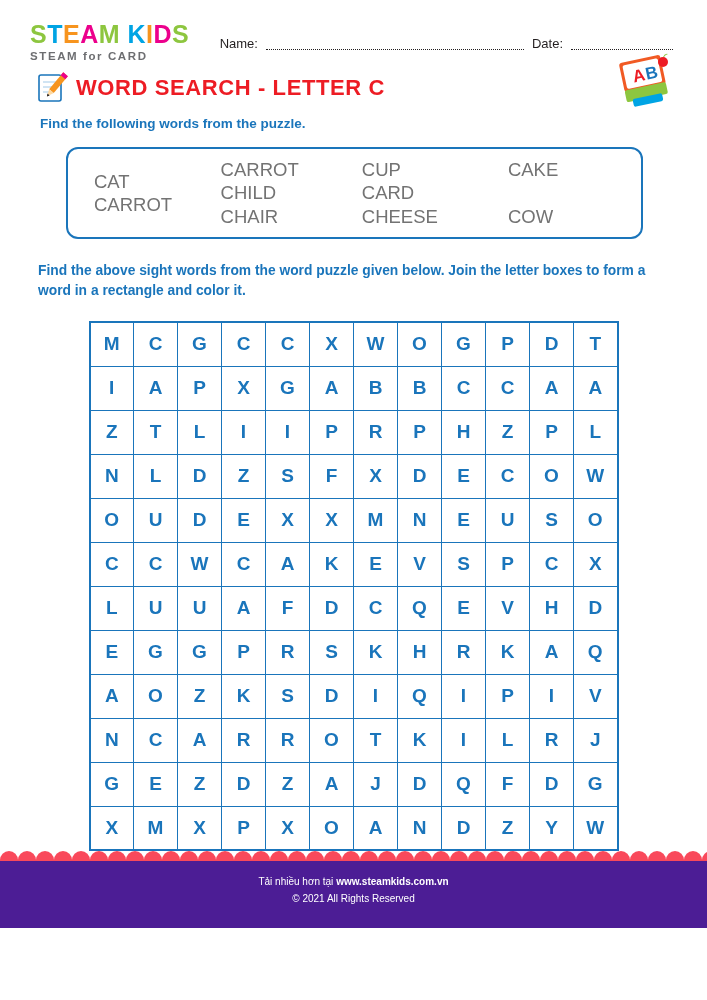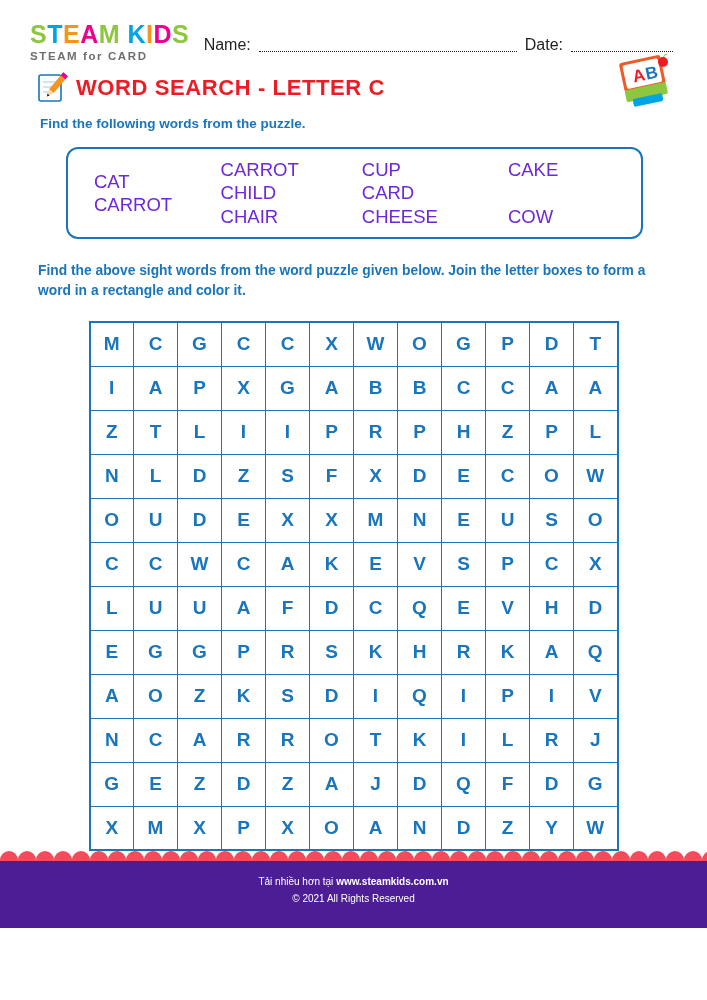--- a/index.html
+++ b/index.html
@@ -47,21 +47,21 @@
     font-weight: bold;
     color: #6d6e71;
     letter-spacing: 1.6px;
     margin-top: 3px;
   }
   .namedate {
     flex: 1;
     display: flex;
     align-items: center;
     gap: 8px;
-    font-size: 16px;
+    font-size: 13px;
     color: #231f20;
     padding-top: 14px;
     white-space: nowrap;
     justify-content: space-between;
   }
   .namedate .label { font-weight: normal; }
   .dots-long {
     display: inline-block;
     width: 258px;
     border-bottom: 1.6px dotted #231f20;
@@ -106,21 +106,21 @@
 
   
   .words-box {
     margin: 16px 64px 0 66px;
     border: 2.2px solid #1a75bb;
     border-radius: 12px;
     height: 92px;
     display: flex;
     align-items: center;
     padding: 0 26px;
-    color: #6d28d9;
+    color: #737373;
     font-size: 18.5px;
   }
   .wcol { display: flex; flex-direction: column; justify-content: center; }
   .wcol div { line-height: 1.26; white-space: nowrap; }
   .wcol-1 { width: 130px; }
   .wcol-2 { width: 145px; justify-content: flex-end; }
   .wcol-3 { width: 150px; }
   .wcol-4 { width: 110px; gap: 24px; }
 
   .instructions {

